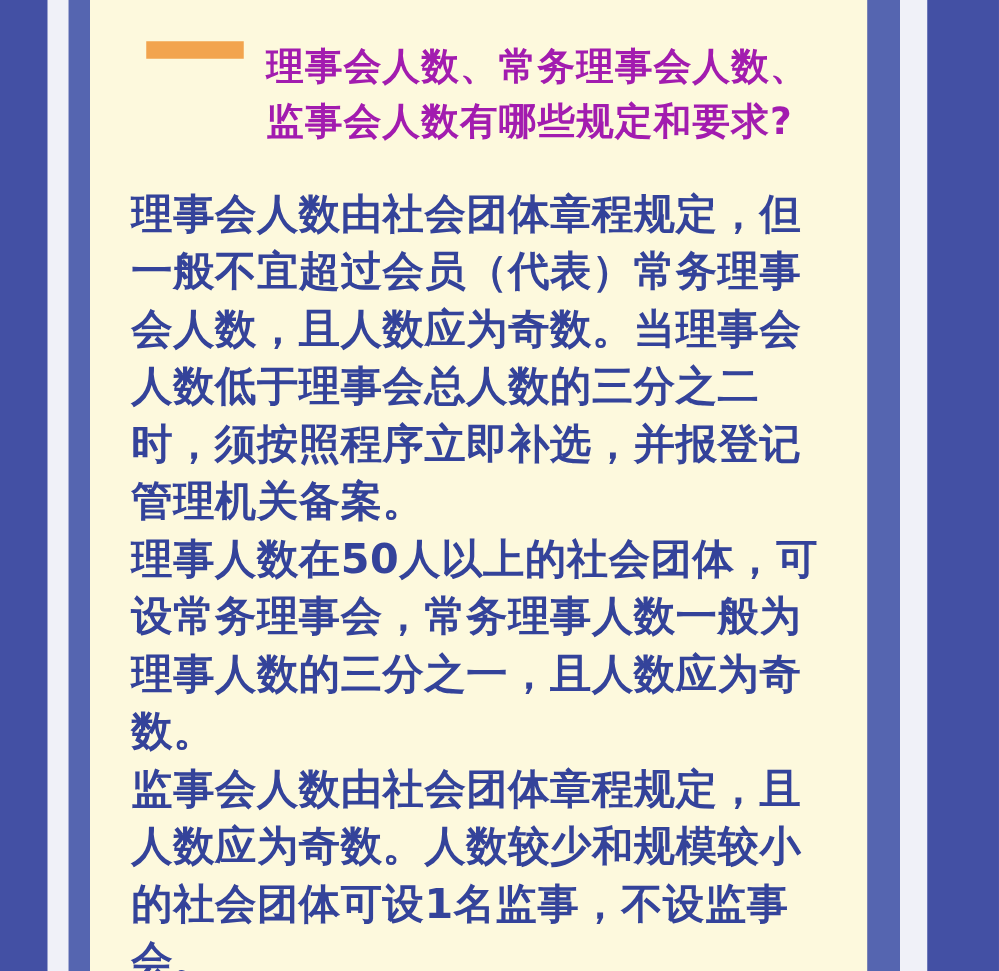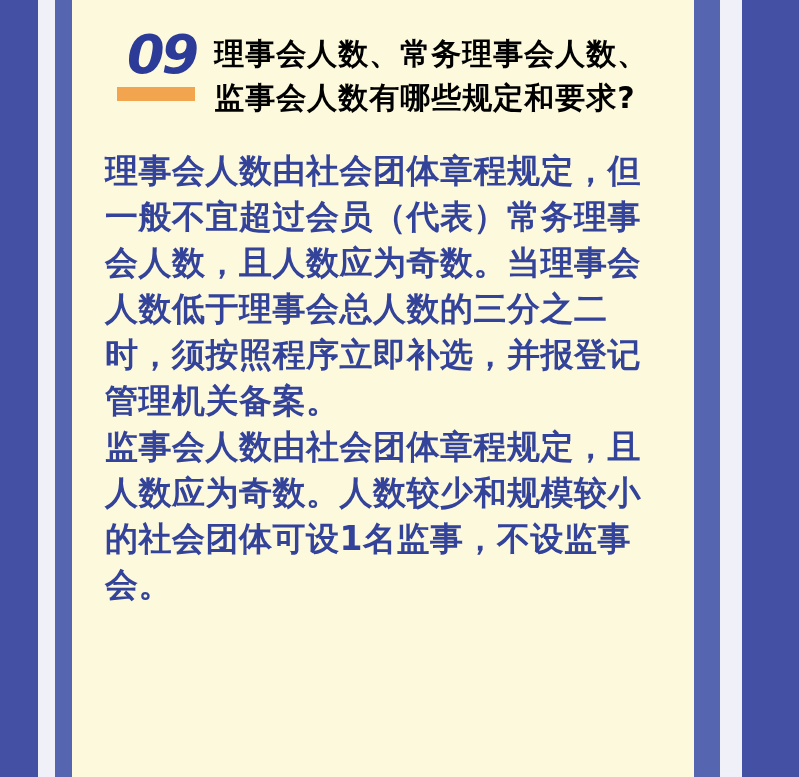--- a/index.html
+++ b/index.html
@@ -40,21 +40,21 @@
     background:#f2a44e;
     margin:5px 0 0 -10px;
   }
   .title{
     margin:4px 0 0 18px;
     width:452px;
     font-size:30px;
     line-height:44px;
     font-weight:bold;
     letter-spacing:1px;
-    color:#000000;
+    color:#a21caf;
     word-break:break-all;
   }
   .body-text{
     padding:28px 26px 0 33px;
     color:#34439a;
     font-size:33px;
     line-height:46px;
     font-weight:600;
     letter-spacing:0.5px;
   }
@@ -66,28 +66,28 @@
 <div class="page">
 
   <div class="band band-dark w38"></div>
   <div class="band band-light w17"></div>
   <div class="band band-mid w17"></div>
 
   <div class="card">
 
     <div class="header">
       <div class="num-wrap">
-        <div class="num">09</div>
         <div class="num-bar"></div>
       </div>
       <div class="title">理事会人数、常务理事会人数、监事会人数有哪些规定和要求?</div>
     </div>
 
     <div class="body-text">
       <p>理事会人数由社会团体章程规定，但一般不宜超过会员（代表）常务理事会人数，且人数应为奇数。当理事会人数低于理事会总人数的三分之二时，须按照程序立即补选，并报登记管理机关备案。</p>
+      <p>理事人数在50人以上的社会团体，可设常务理事会，常务理事人数一般为理事人数的三分之一，且人数应为奇数。</p>
       <p>监事会人数由社会团体章程规定，且人数应为奇数。人数较少和规模较小的社会团体可设1名监事，不设监事会。</p>
     </div>
 
   </div>
 
   <div class="band band-mid w26"></div>
   <div class="band band-light w22"></div>
   <div class="band band-dark w57"></div>
 
 </div>

